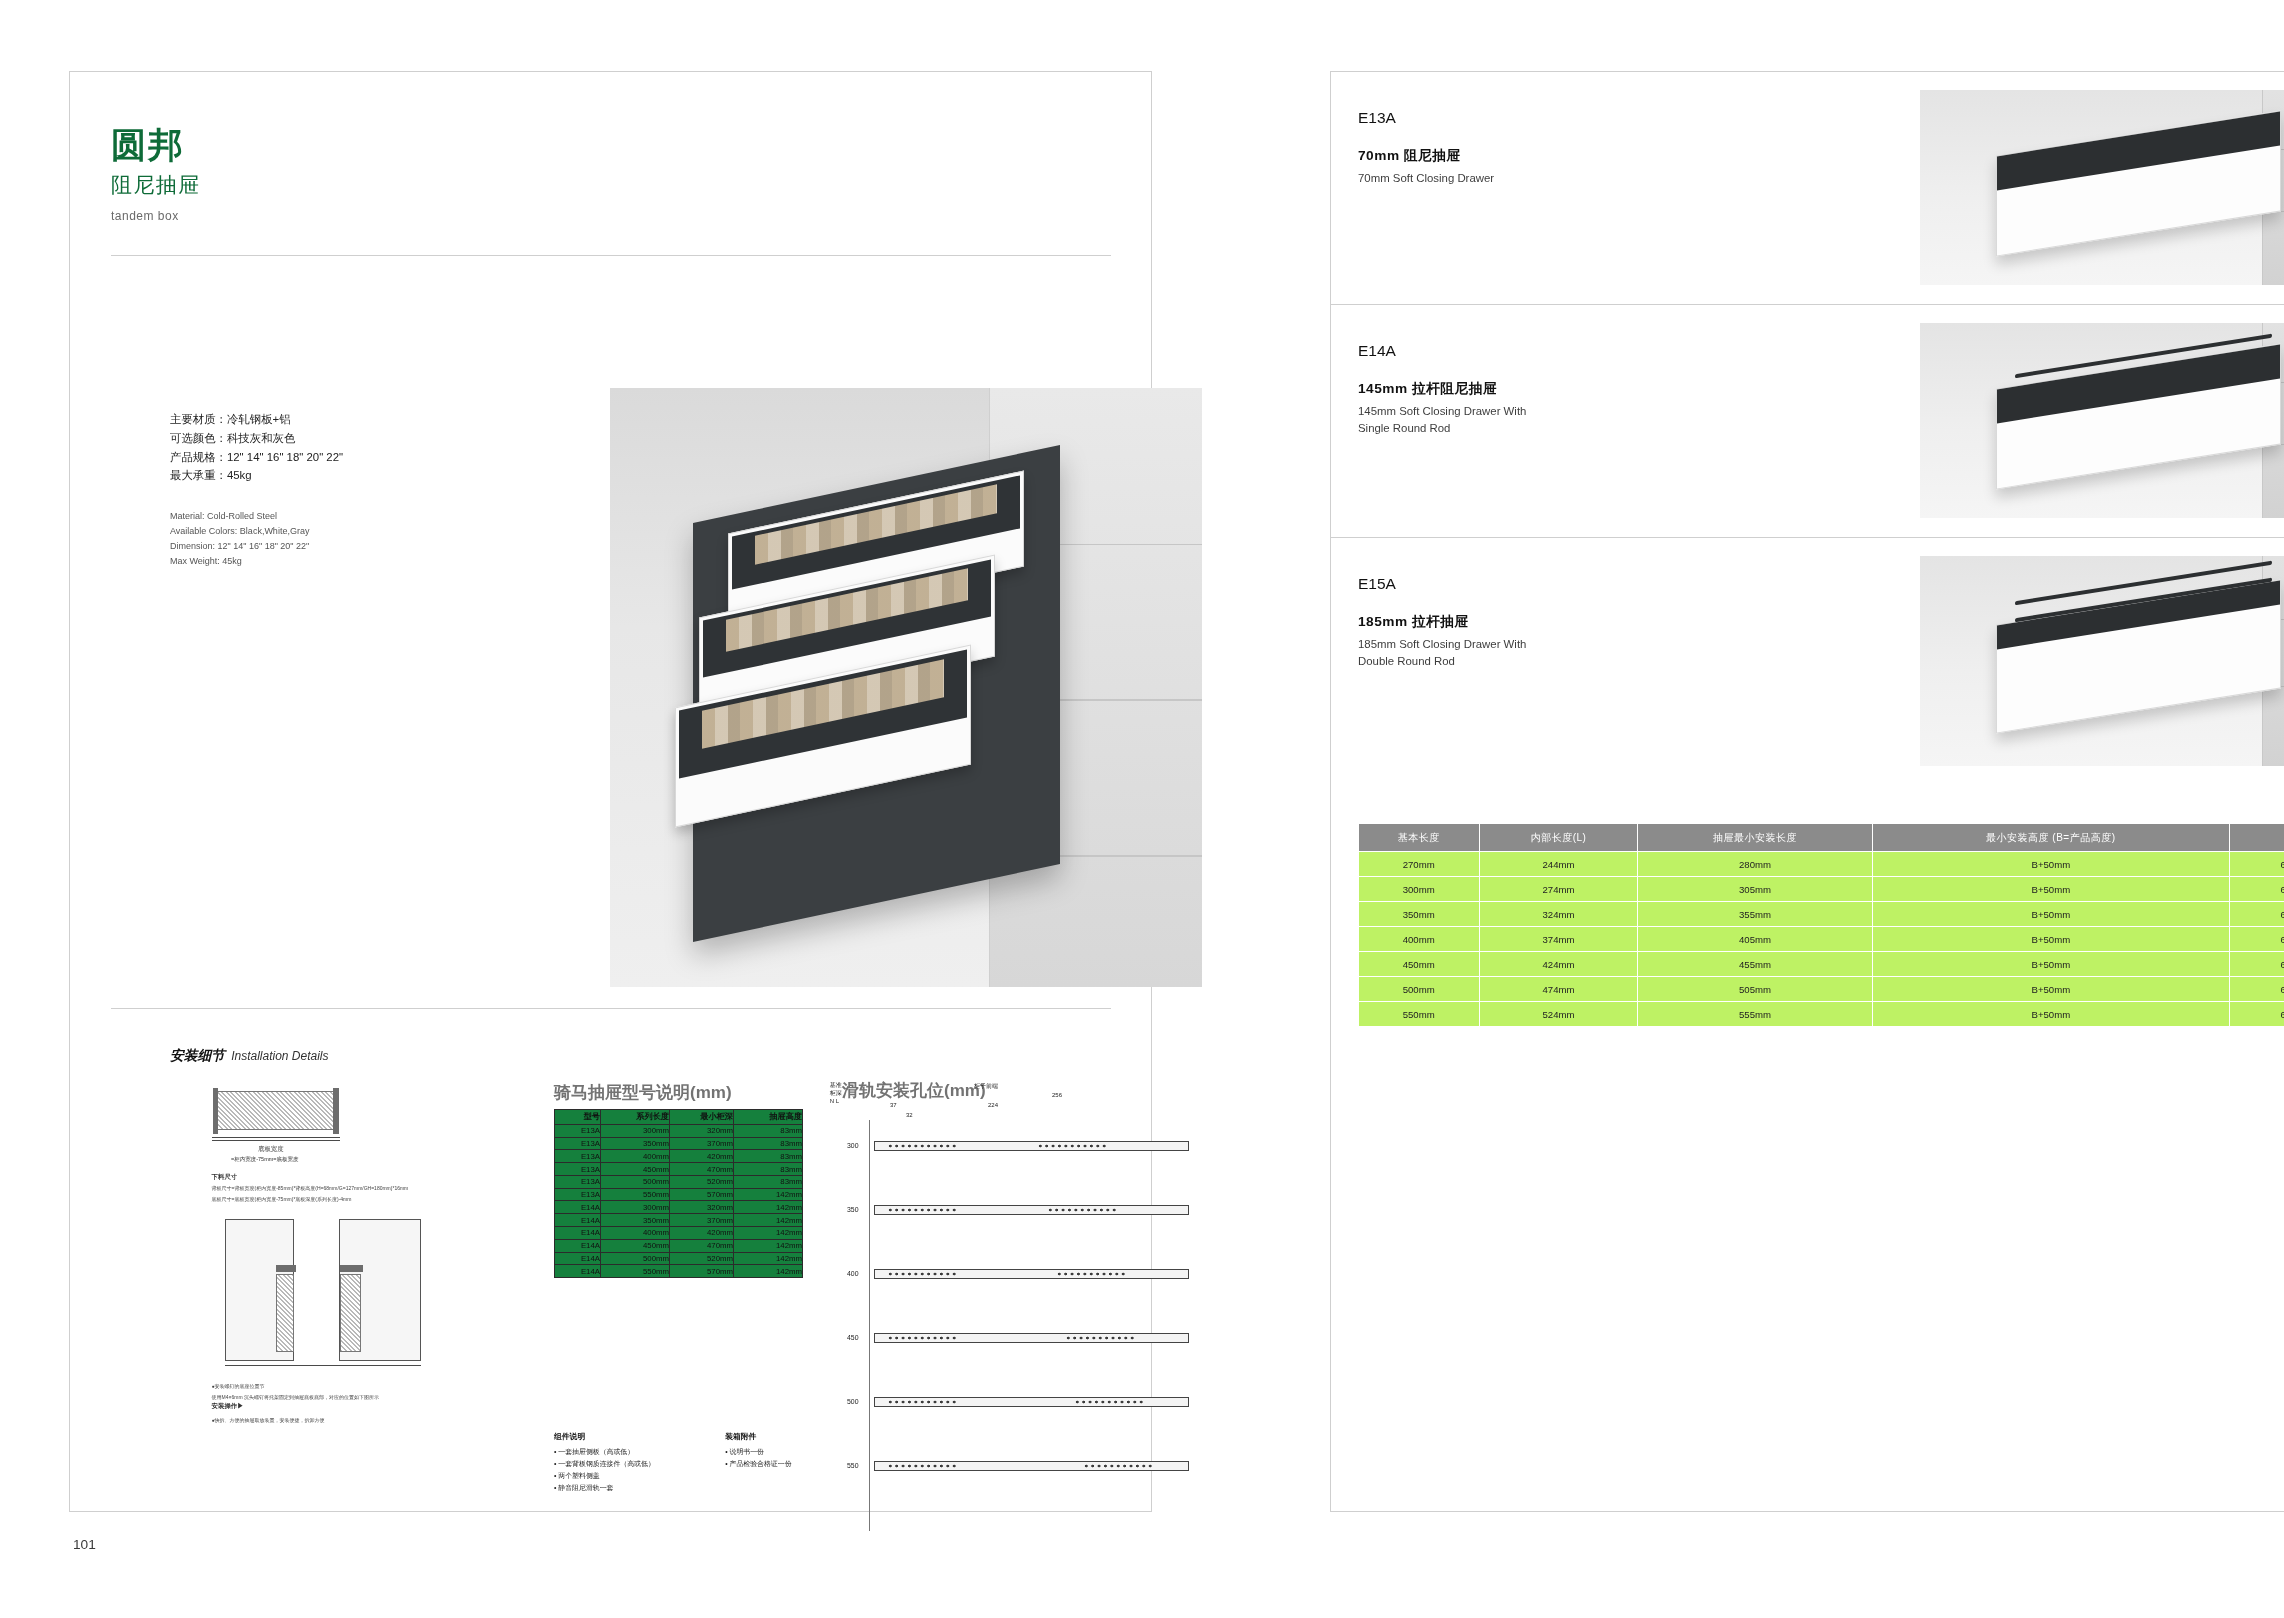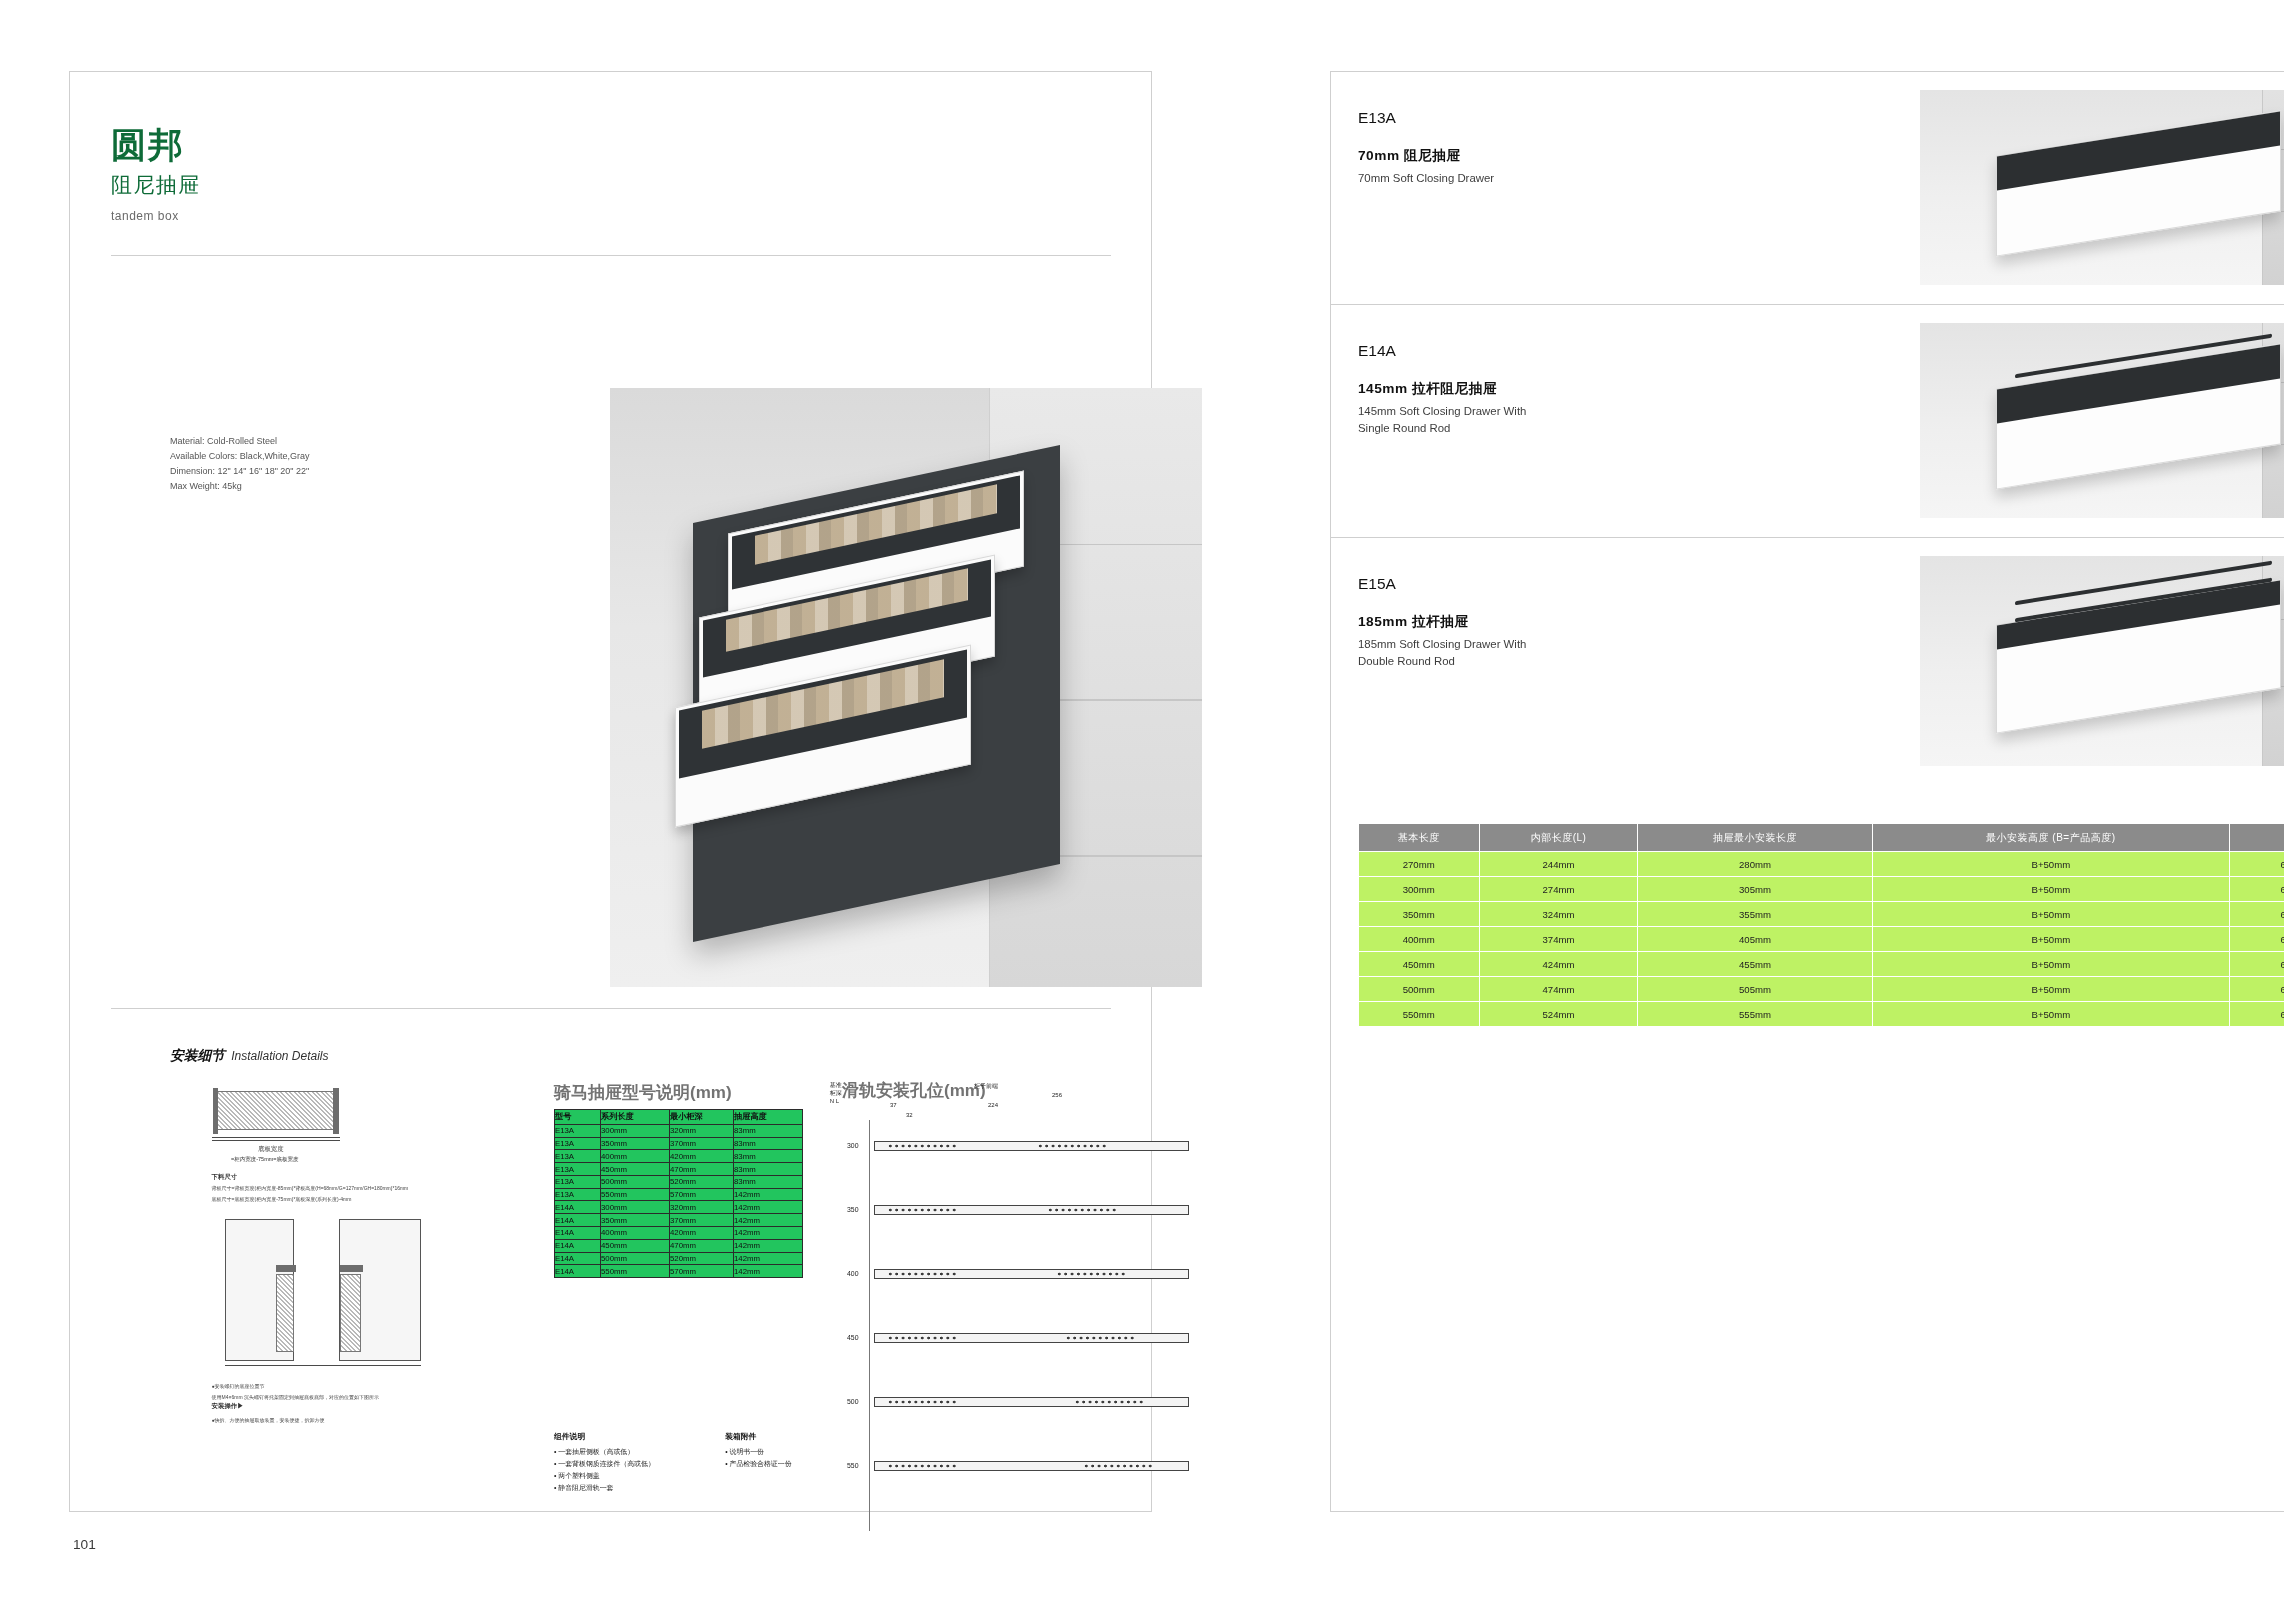--- a/index.html
+++ b/index.html
@@ -82,22 +82,22 @@
   .tech-box-dark { position:absolute; background:#6d6d6d; }
   .hatch {
     position:absolute;
     background:repeating-linear-gradient(45deg,#b9b9b9 0 1.4px,#ffffff 1.4px 3.2px);
     border:0.5px solid #777;
   }
 
   .tbl-title { position:absolute; font-size:17px; font-weight:bold; color:#737373; }
   .model-table { position:absolute; left:484px; top:1037px; border-collapse:collapse; }
   .model-table td, .model-table th {
-    border:0.5px solid #2b2b2b; font-size:7.8px; padding:1.4px 0; text-align:left;
-    background:#22c55e; color:#111; height:11.4px;
+    border:0.5px solid #2b2b2b; font-size:7.8px; padding:1.4px 0; text-align:right;
+    background:#15803d; color:#111; height:11.4px;
   }
   .model-table th { font-weight:bold; font-size:8.2px; }
   .model-table .c0 { width:46px; }
   .model-table .c1 { width:69px; }
   .model-table .c2 { width:64px; }
   .model-table .c3 { width:69px; }
 
   .notes { position:absolute; left:484px; top:1359px; width:256px; }
   .notes-h { font-size:7.8px; font-weight:bold; color:#111; display:inline-block; }
   .notes-list { font-size:6.9px; line-height:1.75; color:#222; margin-top:3.7px; }
@@ -173,20 +173,26 @@
   <div class="lp-frame">
 
     <div class="brand-block">
       <div class="brand-cn">圆邦</div>
       <div class="brand-sub">阻尼抽屉</div>
       <div class="brand-en">tandem box</div>
     </div>
     <div class="lp-rule-1"></div>
 
     <div class="spec-block">
+      <div class="spec-cn">
+        <div>主要材质：冷轧钢板+铝</div>
+        <div>可选颜色：科技灰和灰色</div>
+        <div>产品规格：12" 14" 16" 18" 20" 22"</div>
+        <div>最大承重：45kg</div>
+      </div>
       <div class="spec-en">
         <div>Material: Cold-Rolled Steel</div>
         <div>Available Colors: Black,White,Gray</div>
         <div>Dimension: 12" 14" 16" 18" 20" 22"</div>
         <div>Max Weight: 45kg</div>
       </div>
     </div>
 
     <div class="hero-img">
       <div class="hero-wall"></div>

